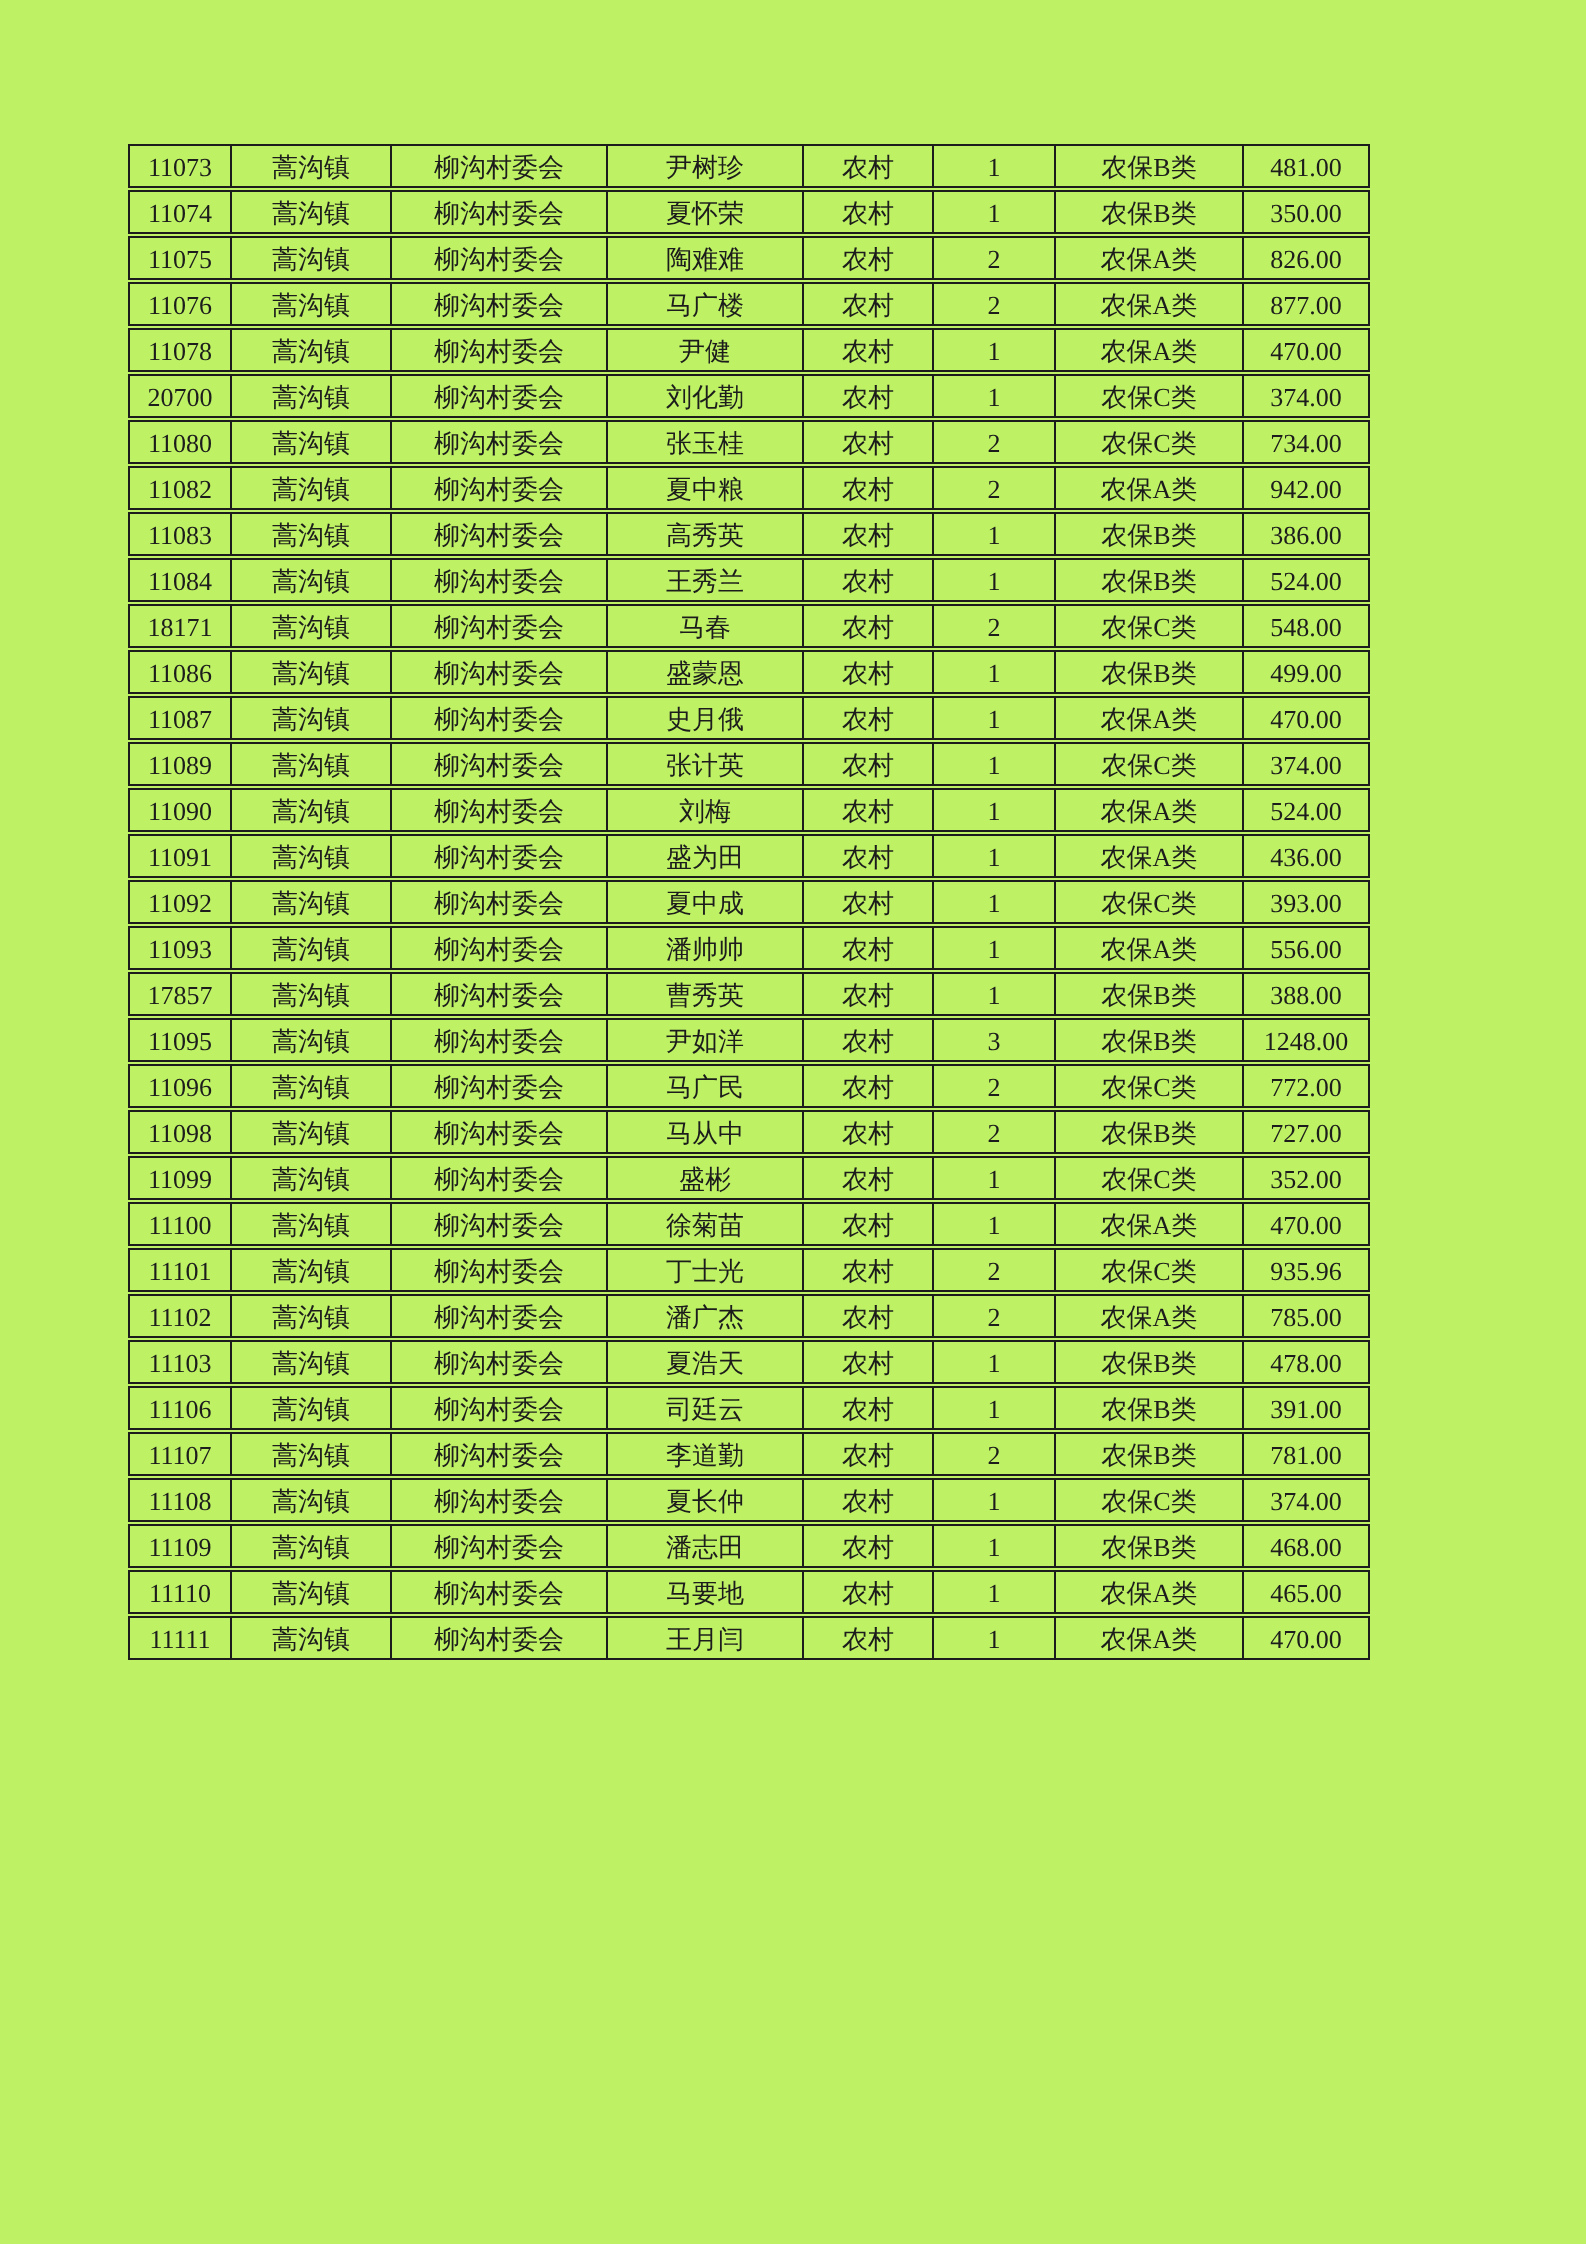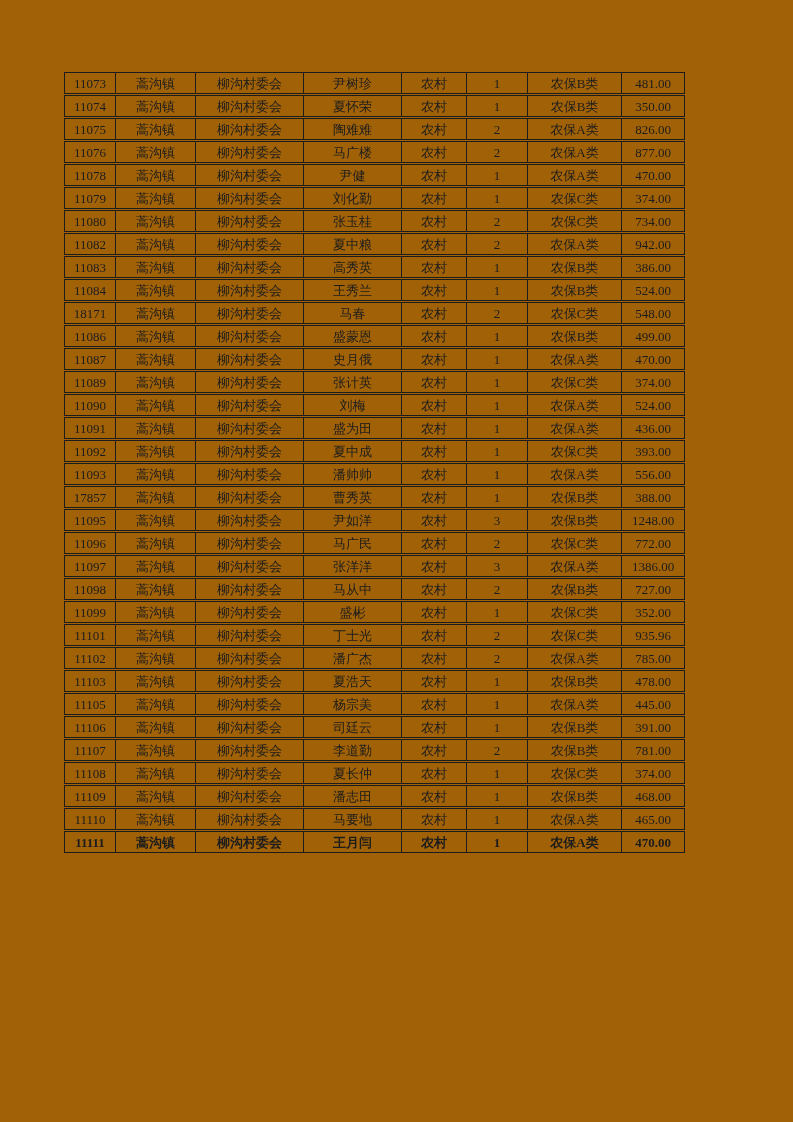--- a/index.html
+++ b/index.html
@@ -10,21 +10,21 @@
     width: 793px;
     height: 1122px;
     background: #ffffff;
     position: relative;
     font-family: "Liberation Serif", "DejaVu Serif", serif;
     overflow: hidden;
   }
   .page {
     position: absolute;
     inset: 0;
-    background: #a16207;
+    background: #bef264;
   }
   table.data-table {
     position: absolute;
     left: 64px;
     top: 71px;
     width: 621px;
     table-layout: fixed;
     border-collapse: separate;
     border-spacing: 0 1px;
   }
@@ -46,21 +46,20 @@
     border-left: 1.5px solid #1c1c1c;
   }
   table.data-table td:last-child {
     border-right: 1.5px solid #1c1c1c;
   }
   table.data-table tr:first-child td {
     border-top: 1.5px solid #1c1c1c;
   }
   table.data-table tr:last-child td {
     border-bottom: 1.5px solid #1c1c1c;
-    font-weight: bold;
   }
   col.c-id     { width: 52px; }
   col.c-town   { width: 80px; }
   col.c-village{ width: 108px; }
   col.c-name   { width: 98px; }
   col.c-type   { width: 65px; }
   col.c-count  { width: 61px; }
   col.c-cat    { width: 94px; }
   col.c-amount { width: 63px; }
 </style>
@@ -124,21 +123,21 @@
           <td>11078</td>
           <td>蒿沟镇</td>
           <td>柳沟村委会</td>
           <td>尹健</td>
           <td>农村</td>
           <td>1</td>
           <td>农保A类</td>
           <td>470.00</td>
         </tr>
         <tr>
-          <td>11079</td>
+          <td>20700</td>
           <td>蒿沟镇</td>
           <td>柳沟村委会</td>
           <td>刘化勤</td>
           <td>农村</td>
           <td>1</td>
           <td>农保C类</td>
           <td>374.00</td>
         </tr>
         <tr>
           <td>11080</td>
@@ -284,50 +283,50 @@
           <td>11096</td>
           <td>蒿沟镇</td>
           <td>柳沟村委会</td>
           <td>马广民</td>
           <td>农村</td>
           <td>2</td>
           <td>农保C类</td>
           <td>772.00</td>
         </tr>
         <tr>
-          <td>11097</td>
-          <td>蒿沟镇</td>
-          <td>柳沟村委会</td>
-          <td>张洋洋</td>
-          <td>农村</td>
-          <td>3</td>
-          <td>农保A类</td>
-          <td>1386.00</td>
-        </tr>
-        <tr>
           <td>11098</td>
           <td>蒿沟镇</td>
           <td>柳沟村委会</td>
           <td>马从中</td>
           <td>农村</td>
           <td>2</td>
           <td>农保B类</td>
           <td>727.00</td>
         </tr>
         <tr>
           <td>11099</td>
           <td>蒿沟镇</td>
           <td>柳沟村委会</td>
           <td>盛彬</td>
           <td>农村</td>
           <td>1</td>
           <td>农保C类</td>
           <td>352.00</td>
         </tr>
         <tr>
+          <td>11100</td>
+          <td>蒿沟镇</td>
+          <td>柳沟村委会</td>
+          <td>徐菊苗</td>
+          <td>农村</td>
+          <td>1</td>
+          <td>农保A类</td>
+          <td>470.00</td>
+        </tr>
+        <tr>
           <td>11101</td>
           <td>蒿沟镇</td>
           <td>柳沟村委会</td>
           <td>丁士光</td>
           <td>农村</td>
           <td>2</td>
           <td>农保C类</td>
           <td>935.96</td>
         </tr>
         <tr>
@@ -342,30 +341,20 @@
         </tr>
         <tr>
           <td>11103</td>
           <td>蒿沟镇</td>
           <td>柳沟村委会</td>
           <td>夏浩天</td>
           <td>农村</td>
           <td>1</td>
           <td>农保B类</td>
           <td>478.00</td>
-        </tr>
-        <tr>
-          <td>11105</td>
-          <td>蒿沟镇</td>
-          <td>柳沟村委会</td>
-          <td>杨宗美</td>
-          <td>农村</td>
-          <td>1</td>
-          <td>农保A类</td>
-          <td>445.00</td>
         </tr>
         <tr>
           <td>11106</td>
           <td>蒿沟镇</td>
           <td>柳沟村委会</td>
           <td>司廷云</td>
           <td>农村</td>
           <td>1</td>
           <td>农保B类</td>
           <td>391.00</td>

